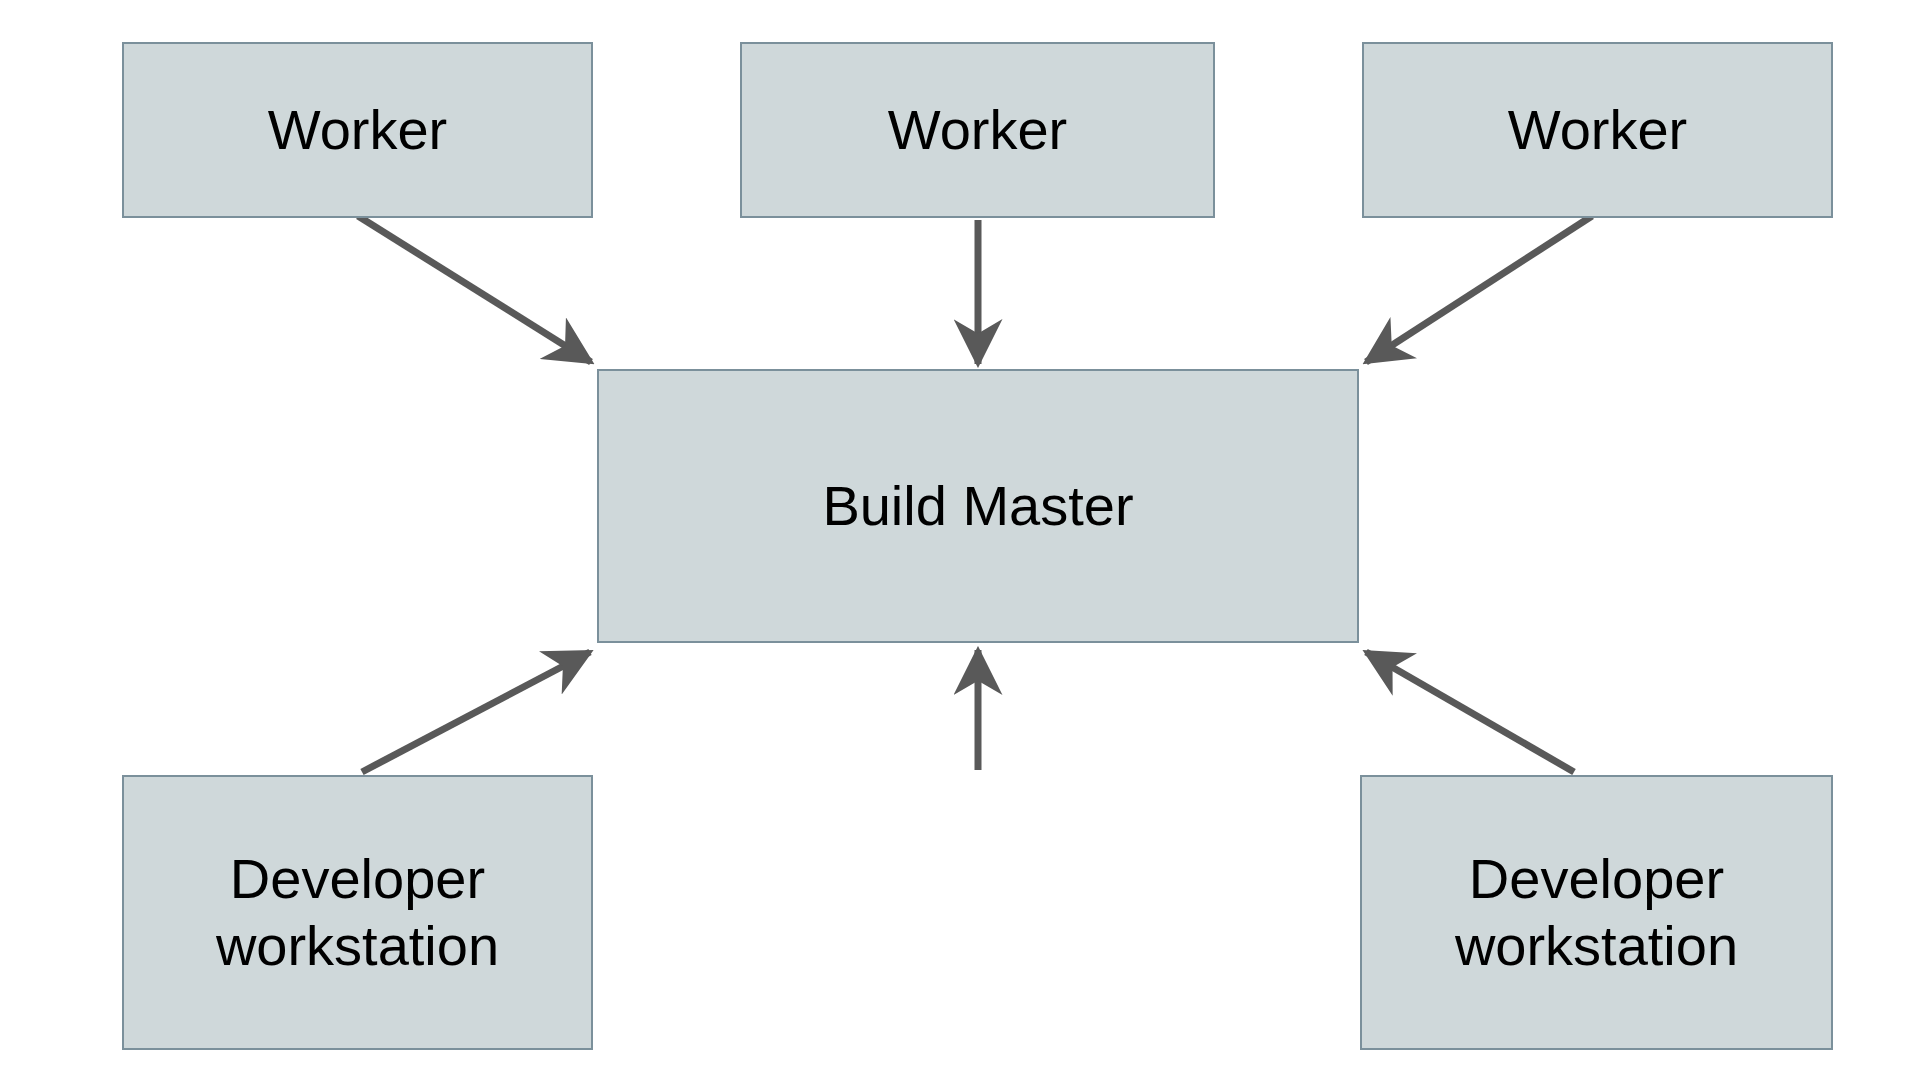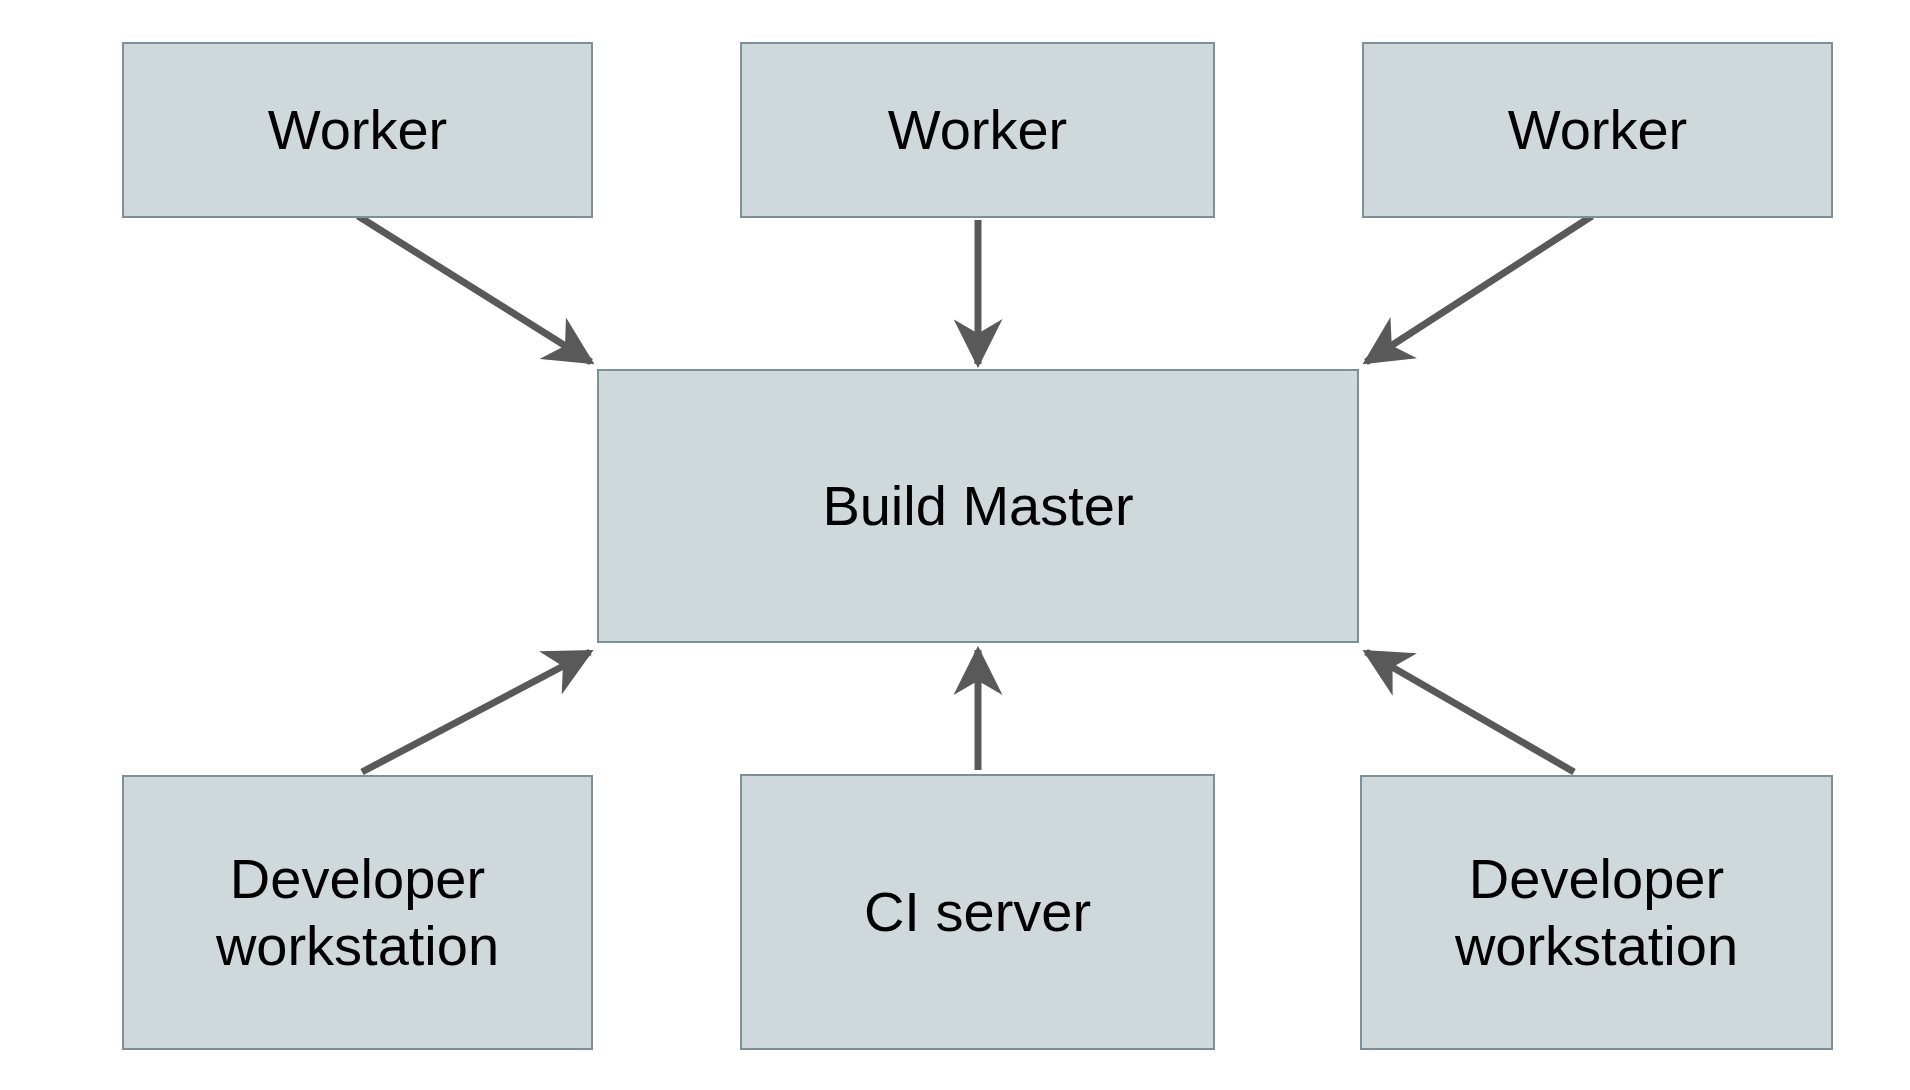--- a/index.html
+++ b/index.html
@@ -95,21 +95,18 @@
   </div>
 
   <div class="node n-build-master">
     <span class="label">Build Master</span>
   </div>
 
   <div class="node n-dev-left">
     <span class="label">Developer workstation</span>
   </div>
 
-  <div class="node n-ci-server">
-    <span class="label">CI server</span>
-  </div>
 
   <div class="node n-dev-right">
     <span class="label">Developer workstation</span>
   </div>
 
 </div>
 
 </body></html>

